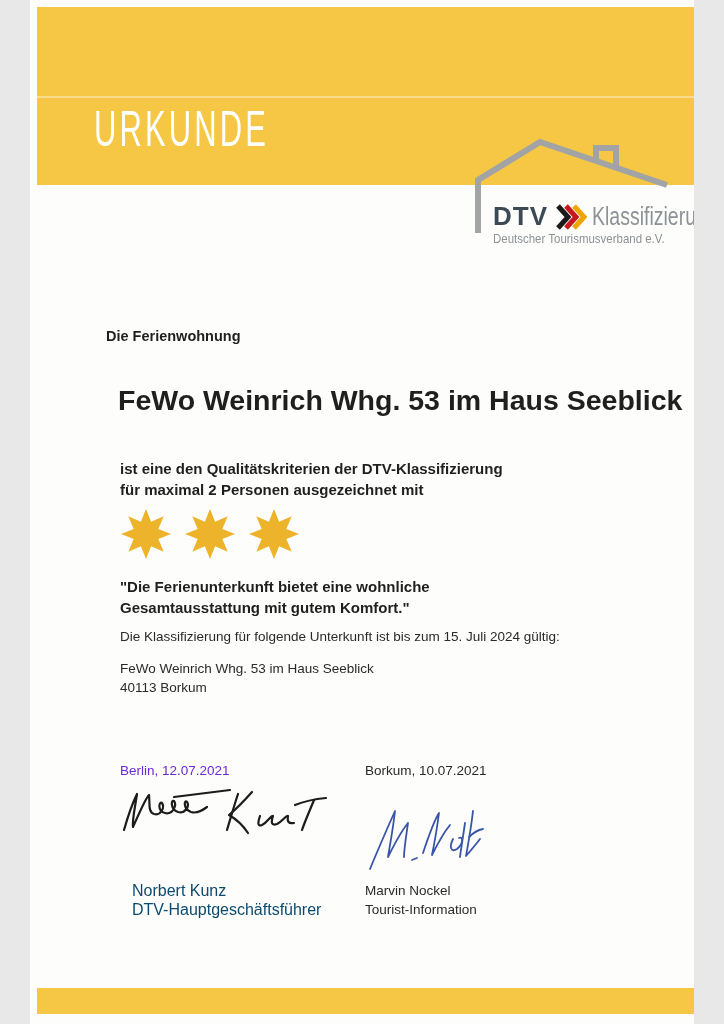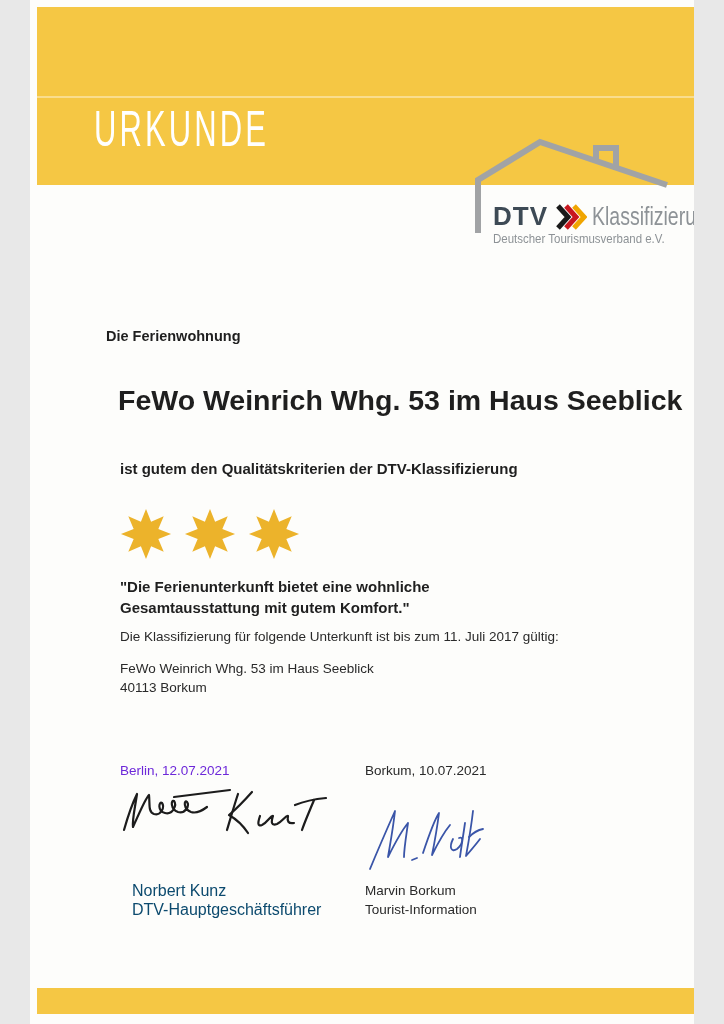--- a/index.html
+++ b/index.html
@@ -69,41 +69,42 @@
       </svg>
       <span class="logo-klass" style="color: rgb(141, 146, 150);">Klassifizierung</span>
     </div>
     <div class="logo-sub" style="color: rgb(141, 146, 150);">Deutscher Tourismusverband e.V.</div>
   </div>
 
   <div class="abs intro">Die Ferienwohnung</div>
   <div class="abs title">FeWo Weinrich Whg. 53 im Haus Seeblick</div>
 
   <div class="abs criteria">
-    <div>ist gutem den Qualitätskriterien der DTV-Klassifizierung</div>
+    <div>ist eine den Qualitätskriterien der DTV-Klassifizierung</div>
+    <div>für maximal 2 Personen ausgezeichnet mit</div>
   </div>
 
   <div class="abs stars-row" style="color: rgb(236, 179, 43);">
     <svg width="52" height="52" viewBox="0 0 54 54">
       <polygon fill="currentColor" points="27,1 32.3,14.2 45.4,8.6 39.8,21.7 53,27 39.8,32.3 45.4,45.4 32.3,39.8 27,53 21.7,39.8 8.6,45.4 14.2,32.3 1,27 14.2,21.7 8.6,8.6 21.7,14.2"></polygon>
     </svg>
   <svg width="52" height="52" viewBox="0 0 54 54">
       <polygon fill="currentColor" points="27,1 32.3,14.2 45.4,8.6 39.8,21.7 53,27 39.8,32.3 45.4,45.4 32.3,39.8 27,53 21.7,39.8 8.6,45.4 14.2,32.3 1,27 14.2,21.7 8.6,8.6 21.7,14.2"></polygon>
     </svg>
       <svg width="52" height="52" viewBox="0 0 54 54">
       <polygon fill="currentColor" points="27,1 32.3,14.2 45.4,8.6 39.8,21.7 53,27 39.8,32.3 45.4,45.4 32.3,39.8 27,53 21.7,39.8 8.6,45.4 14.2,32.3 1,27 14.2,21.7 8.6,8.6 21.7,14.2"></polygon>
     </svg>
     </div>
 
   <div class="abs quote">
     <div>"Die Ferienunterkunft bietet eine wohnliche</div>
     <div>Gesamtausstattung mit gutem Komfort."</div>
   </div>
 
-  <div class="abs validity">Die Klassifizierung für folgende Unterkunft ist bis zum 11. Juli 2017 gültig:</div>
+  <div class="abs validity">Die Klassifizierung für folgende Unterkunft ist bis zum 15. Juli 2024 gültig:</div>
 
   <div class="abs address">
     <div>FeWo Weinrich Whg. 53 im Haus Seeblick</div>
     <div>40113 Borkum</div>
   </div>
 
   <div class="abs date-left">Berlin, 12.07.2021</div>
   <div class="abs date-right">Borkum, 10.07.2021</div>
 
   <svg class="abs sig-left" width="215" height="52" viewBox="0 0 215 52" style="color: rgb(28, 28, 28);">
@@ -128,18 +129,18 @@
       <path d="M108,14 C106,32 103,48 101,59 C107,52 112,46 115,42"></path>
       <path d="M104,40 C108,36 113,33 118,32"></path>
     </g>
   </svg>
 
   <div class="abs name-left">
     <div>Norbert Kunz</div>
     <div>DTV-Hauptgeschäftsführer</div>
   </div>
   <div class="abs name-right">
-    <div>Marvin Borkum</div>
+    <div>Marvin Nockel</div>
     <div>Tourist-Information</div>
   </div>
 
   <div class="abs footerbar" style="background-color: rgb(245, 199, 68);"></div>
 </div>
 
 </body></html>

